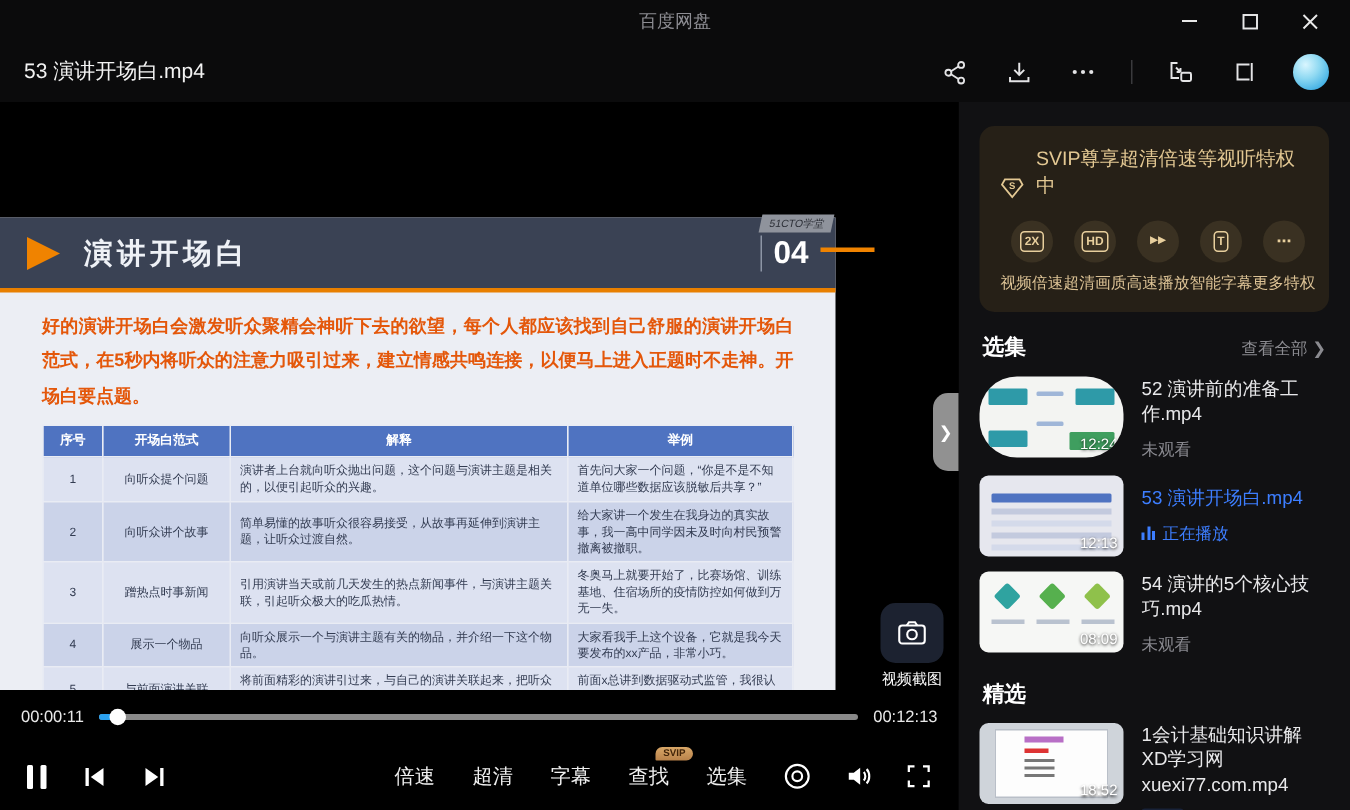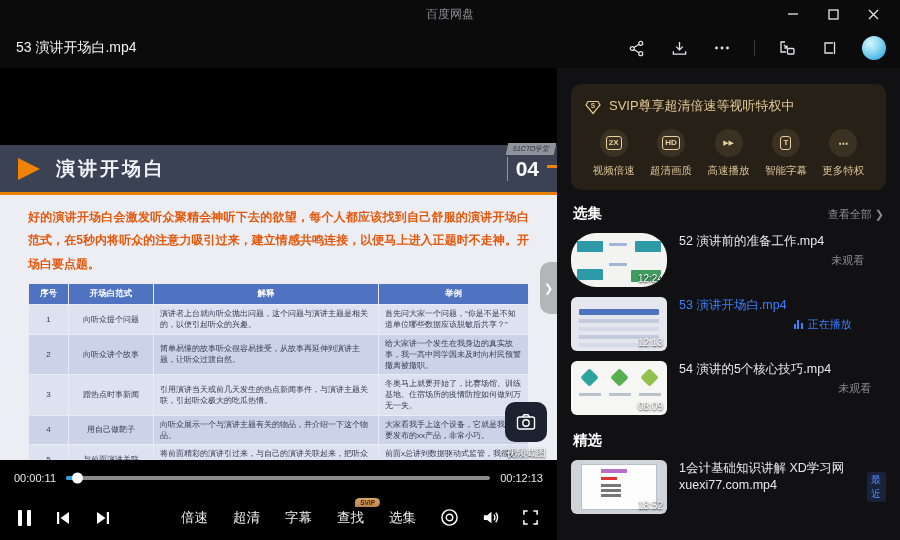--- a/index.html
+++ b/index.html
@@ -19,21 +19,21 @@
   .toolbar-icons { margin-left:auto; display:flex; align-items:center; gap:21px; }
   .tool-icon { width:22px; height:22px; display:flex; align-items:center; justify-content:center; color:#e4e4e6; cursor:pointer; }
   .v-divider { width:1px; height:16px; background:#3a3a3d; }
   .avatar { width:24px; height:24px; border-radius:50%;
             background:radial-gradient(circle at 35% 30%, #d9f6ff 0%, #8fd9f2 40%, #49b4e6 75%, #2f8fd0 100%); }
 
   
   .main { flex:1; display:flex; min-height:0; }
 
   
-  .player { width:557px; position:relative; background:#000; flex:none; }
+  .player { width:639px; position:relative; background:#000; flex:none; }
   .stage { position:absolute; top:0; left:0; right:0; height:392px; background:#000; overflow:hidden; }
 
   .slide { position:absolute; top:77px; left:0; width:557px; height:315px; background:#eceef4; }
   .slide-header { height:47px; background:#3a4254; display:flex; align-items:center; padding:0 18px; position:relative; }
   .slide-logo { width:0; height:0; border-left:22px solid #f08300; border-top:11px solid transparent; border-bottom:11px solid transparent; position:relative; }
   .slide-title { color:#eef1f6; font-size:19px; font-weight:bold; letter-spacing:3px; margin-left:16px; }
   .slide-head-right { margin-left:auto; display:flex; align-items:center; gap:8px; position:relative; }
   .slide-num-divider { width:1px; height:24px; background:#8d95a5; }
   .slide-page-num { color:#fff; font-size:21px; font-weight:bold; }
   .brand-tag { position:absolute; top:-14px; right:-16px; background:#8f939c; color:#2c2f36; font-size:7px;
@@ -97,21 +97,21 @@
   .svip-glyph.no-box { border:none; font-size:10px; padding:0; }
   .svip-feature-label { color:#dcc295; font-size:10.5px; white-space:nowrap; }
 
   .section-header { display:flex; align-items:baseline; margin:14px 2px 10px 2px; flex:none; }
   .section-title { color:#fff; font-size:14.5px; font-weight:bold; }
   .view-all { margin-left:auto; color:#8b8b90; font-size:11px; cursor:pointer; }
 
   .video-item { display:flex; gap:12px; margin-bottom:10px; cursor:pointer; flex:none; }
   .thumb { width:96px; height:54px; border-radius:6px; position:relative; overflow:hidden; flex:none; }
   .thumb .duration { position:absolute; right:4px; bottom:3px; color:#fff; font-size:10px; text-shadow:0 1px 2px rgba(0,0,0,.9); }
-  .item-info { display:flex; flex-direction:row; justify-content:center; gap:7px; min-width:0; }
+  .item-info { display:flex; flex-direction:column; justify-content:center; gap:7px; min-width:0; }
   .item-title { color:#e8e8ea; font-size:12.5px; line-height:1.35; overflow:hidden; }
   .item-status { color:#8a8a90; font-size:11px; display:flex; align-items:center; gap:5px; }
   .video-item.playing .item-title, .video-item.playing .item-status { color:#3d7eff; }
   .eq-icon { display:inline-flex; align-items:flex-end; gap:1.5px; height:9px; }
   .eq-icon i { width:2px; background:#3d7eff; display:block; }
   .eq-icon i:nth-child(1){height:5px;} .eq-icon i:nth-child(2){height:9px;} .eq-icon i:nth-child(3){height:6px;}
   .meta-row { display:flex; align-items:center; gap:8px; }
   .recent-badge { color:#4f87ff; background:rgba(61,126,255,.16); font-size:10px; padding:1px 4px; border-radius:2px; }
 
   
@@ -235,21 +235,21 @@
                   <td class="col-ex">给大家讲一个发生在我身边的真实故事，我一高中同学因未及时向村民预警撤离被撤职。</td>
                 </tr>
                 <tr>
                   <td class="col-idx">3</td>
                   <td class="col-type">蹭热点时事新闻</td>
                   <td class="col-exp">引用演讲当天或前几天发生的热点新闻事件，与演讲主题关联，引起听众极大的吃瓜热情。</td>
                   <td class="col-ex">冬奥马上就要开始了，比赛场馆、训练基地、住宿场所的疫情防控如何做到万无一失。</td>
                 </tr>
                 <tr>
                   <td class="col-idx">4</td>
-                  <td class="col-type">用自己做靶子</td>
+                  <td class="col-type">展示一个物品</td>
                   <td class="col-exp">向听众展示一个与演讲主题有关的物品，并介绍一下这个物品。</td>
                   <td class="col-ex">大家看我手上这个设备，它就是我今天要发布的xx产品，非常小巧。</td>
                 </tr>
                 <tr>
                   <td class="col-idx">5</td>
                   <td class="col-type">与前面演讲关联</td>
                   <td class="col-exp">将前面精彩的演讲引过来，与自己的演讲关联起来，把听众的注意力集中起来。</td>
                   <td class="col-ex">前面x总讲到数据驱动式监管，我很认同，接下来我讲的是如何落地。</td>
                 </tr>
                 <tr>

